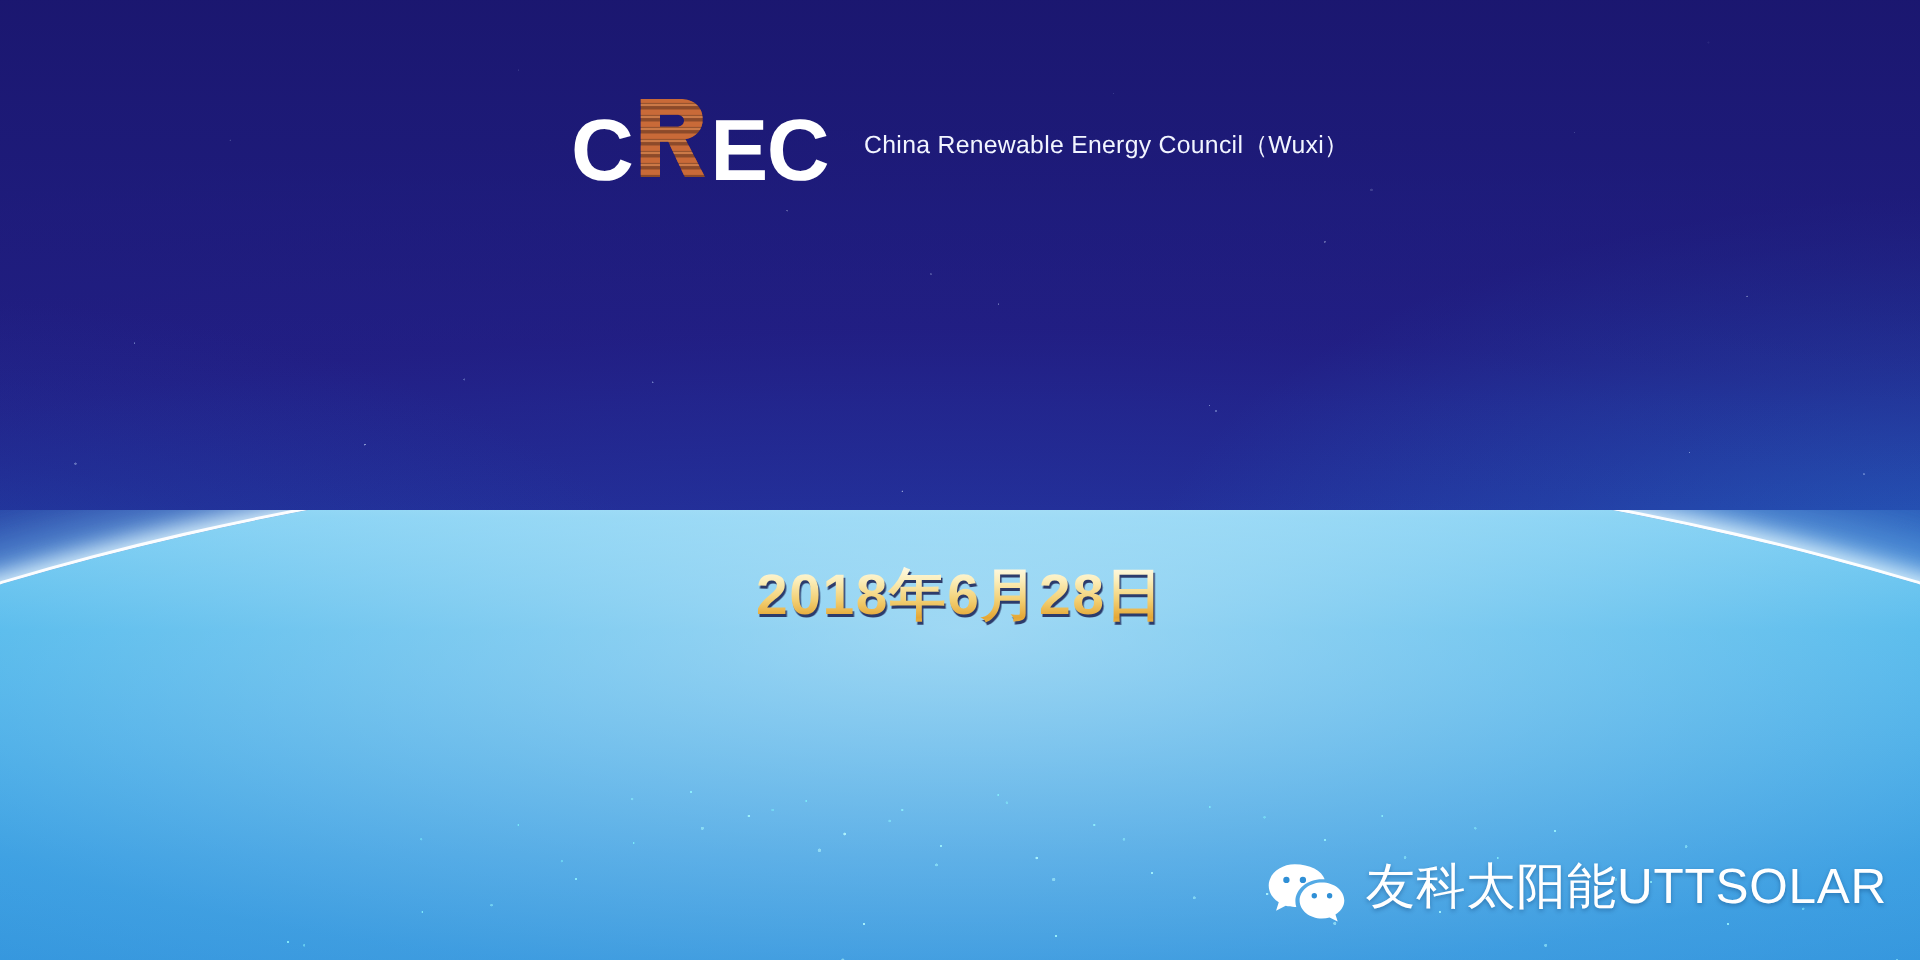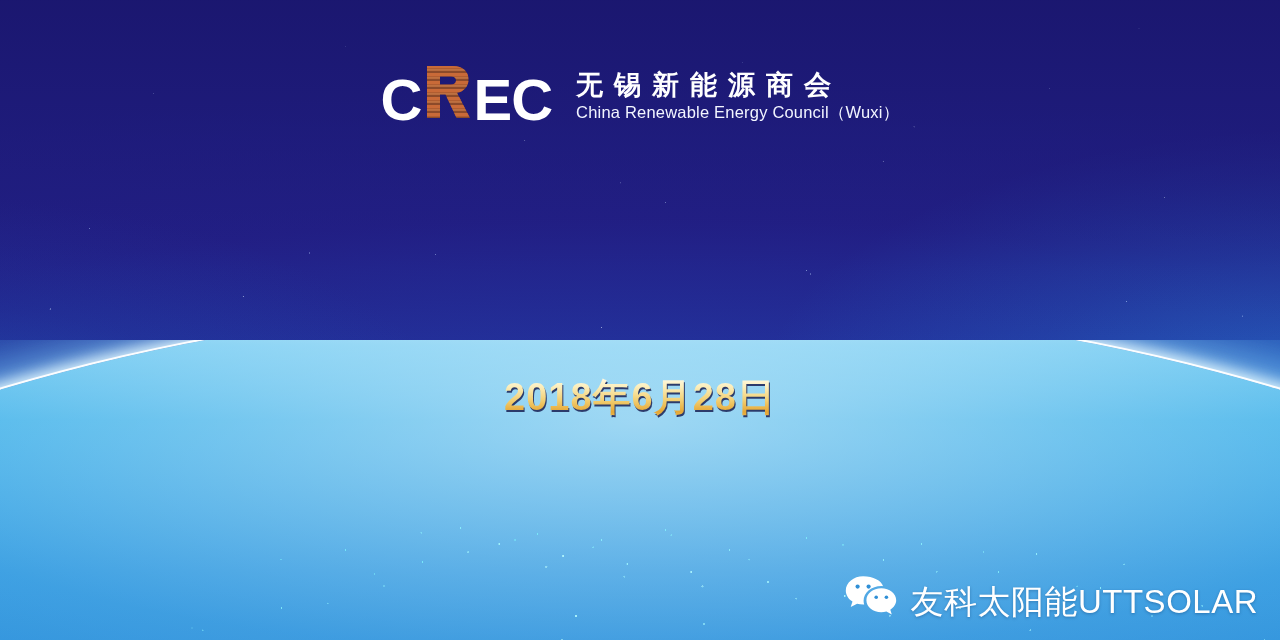--- a/index.html
+++ b/index.html
@@ -227,21 +227,21 @@
     background-clip: text;
     color: transparent;
     -webkit-text-fill-color: transparent;
     filter: drop-shadow(1px 2px 0 rgba(16,20,72,0.8));
   }
 
   
   .watermark {
     position: absolute;
     right: 22px; bottom: 22px;
-    display: flex; align-items: flex-end; gap: 12px;
+    display: flex; align-items: flex-start; gap: 12px;
     z-index: 8;
   }
   .wm-text {
     color: #ffffff;
     font-size: 33px;
     font-weight: 400;
     line-height: 1;
     letter-spacing: .5px;
     white-space: nowrap;
     text-shadow: 0 1px 3px rgba(0,40,90,.35);
@@ -303,21 +303,20 @@
             </g>
           </g>
         </svg>
       </span>
 
       <span>E</span>
       <span>C</span>
     </div>
 
     <div class="logo-cn-block">
-      <div class="logo-cn">无锡新能源商会</div>
       <div class="logo-en">China Renewable Energy Council（Wuxi）</div>
     </div>
   </div>
 
 
   <div class="datebar">
     <div class="date-txt">2018年6月28日</div>
   </div>
 
   <div class="watermark">

